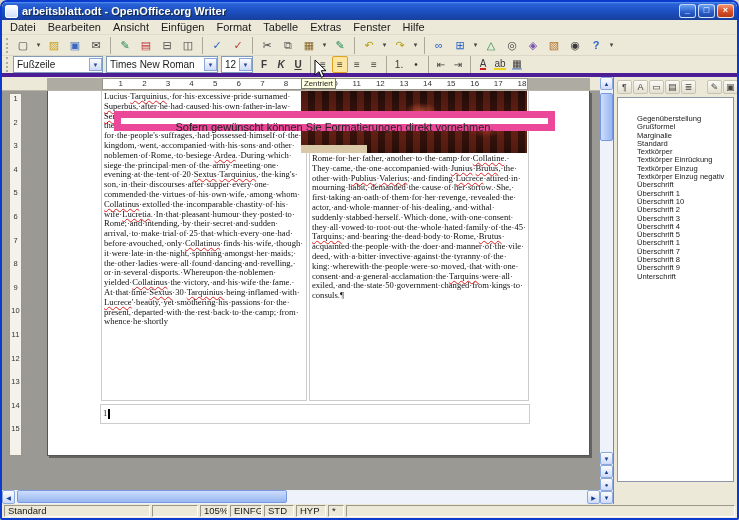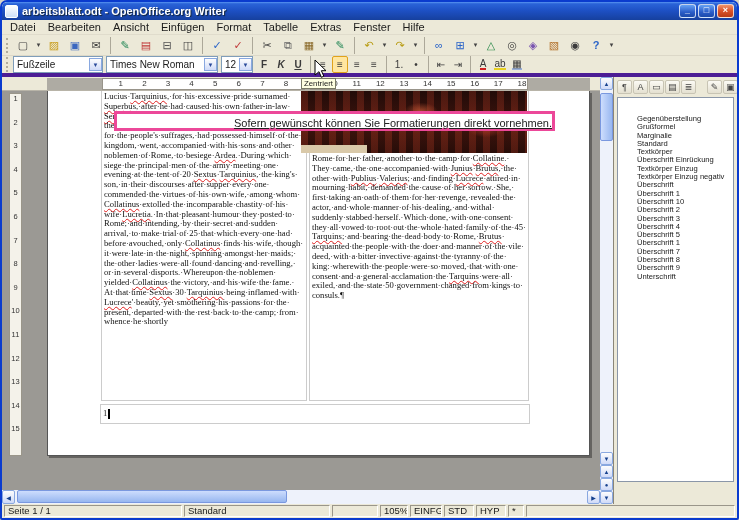--- a/index.html
+++ b/index.html
@@ -69,22 +69,22 @@
   .sq{text-decoration:underline;text-decoration-style:wavy;text-decoration-color:#e02020;text-decoration-thickness:.8px;
     text-underline-offset:1px;text-decoration-skip-ink:none;}
   .doc-image{position:absolute;left:253px;top:0;width:226px;height:62px;z-index:2;
     background:
       radial-gradient(ellipse 30px 14px at 40px 30px, rgba(225,205,185,.85), rgba(225,205,185,0) 70%),
       radial-gradient(ellipse 24px 12px at 120px 20px, rgba(200,90,55,.7), rgba(200,90,55,0) 70%),
       radial-gradient(ellipse 26px 12px at 185px 38px, rgba(180,60,40,.65), rgba(180,60,40,0) 70%),
       repeating-linear-gradient(90deg, rgba(150,50,30,.25) 0 7px, rgba(0,0,0,.3) 7px 14px),
       linear-gradient(180deg,#30100c,#5a1c12 55%,#38120c);}
   .doc-image::after{content:"";position:absolute;left:0;bottom:0;width:66px;height:8px;background:#d9c9a9;}
-  .callout{position:absolute;left:66px;top:20px;width:441px;height:20px;background:#fff;border:3px solid #ec4899;
-    font-size:11px;line-height:18px;text-align:right;color:#222;z-index:5;text-decoration:underline;}
+  .callout{position:absolute;left:66px;top:20px;width:441px;height:20px;background:#fff;border:7px solid #ec4899;
+    font-size:11px;line-height:18px;text-align:center;color:#222;z-index:5;}
   .footer-box{position:absolute;left:52px;top:313px;width:430px;height:20px;border:1px solid #ccc;
     padding:3px 0 0 2px;font-family:"Liberation Serif",serif;font-size:8.6px;}
   .caret{display:inline-block;width:2px;height:10px;background:#000;vertical-align:middle;margin-left:1px;}
   
   .sb-btn{width:13px;height:13px;background:linear-gradient(#fdfdfd,#cfdaf8);border:1px solid #89a8e0;border-radius:2px;
     font-size:6px;color:#16418e;display:flex;align-items:center;justify-content:center;flex:none;}
   .vscroll{position:absolute;left:598px;top:75px;width:13px;height:427px;background:#eef2fb;display:flex;flex-direction:column;}
   .v-track{flex:1;position:relative;}
   .v-thumb{position:absolute;left:0;top:3px;width:13px;height:48px;background:linear-gradient(90deg,#cdddfd,#98b7f0);
     border:1px solid #7a98df;border-radius:2px;}
@@ -416,40 +416,39 @@
         <span class="st-ico gap">✎</span>
         <span class="st-ico">▣</span>
       </div>
     <div class="st-list">
 
     <div class="st-item">Gegenüberstellung</div>
         <div class="st-item">Grußformel</div>
         <div class="st-item">Marginalie</div>
         <div class="st-item">Standard</div>
         <div class="st-item">Textkörper</div>
-        <div class="st-item">Überschrift Einrückung</div>
+        <div class="st-item">Textkörper Einrückung</div>
         <div class="st-item">Textkörper Einzug</div>
         <div class="st-item">Textkörper Einzug negativ</div>
         <div class="st-item">Überschrift</div>
         <div class="st-item">Überschrift 1</div>
         <div class="st-item">Überschrift 10</div>
         <div class="st-item">Überschrift 2</div>
         <div class="st-item">Überschrift 3</div>
         <div class="st-item">Überschrift 4</div>
         <div class="st-item">Überschrift 5</div>
         <div class="st-item">Überschrift 1</div>
         <div class="st-item">Überschrift 7</div>
         <div class="st-item">Überschrift 8</div>
         <div class="st-item">Überschrift 9</div>
         <div class="st-item">Unterschrift</div>
       </div>
   </div>
 
   <div class="statusbar">
-    <span class="sb-cell" style="width:178px">Seite 1 / 1</span>
     <span class="sb-cell" style="width:146px">Standard</span>
     <span class="sb-cell" style="width:46px"></span>
     <span class="sb-cell" style="width:28px">105%</span>
     <span class="sb-cell" style="width:32px">EINFG</span>
     <span class="sb-cell" style="width:30px">STD</span>
     <span class="sb-cell" style="width:30px">HYP</span>
     <span class="sb-cell" style="width:16px">*</span>
     <span class="sb-cell sb-fill"></span>
   </div>
 

